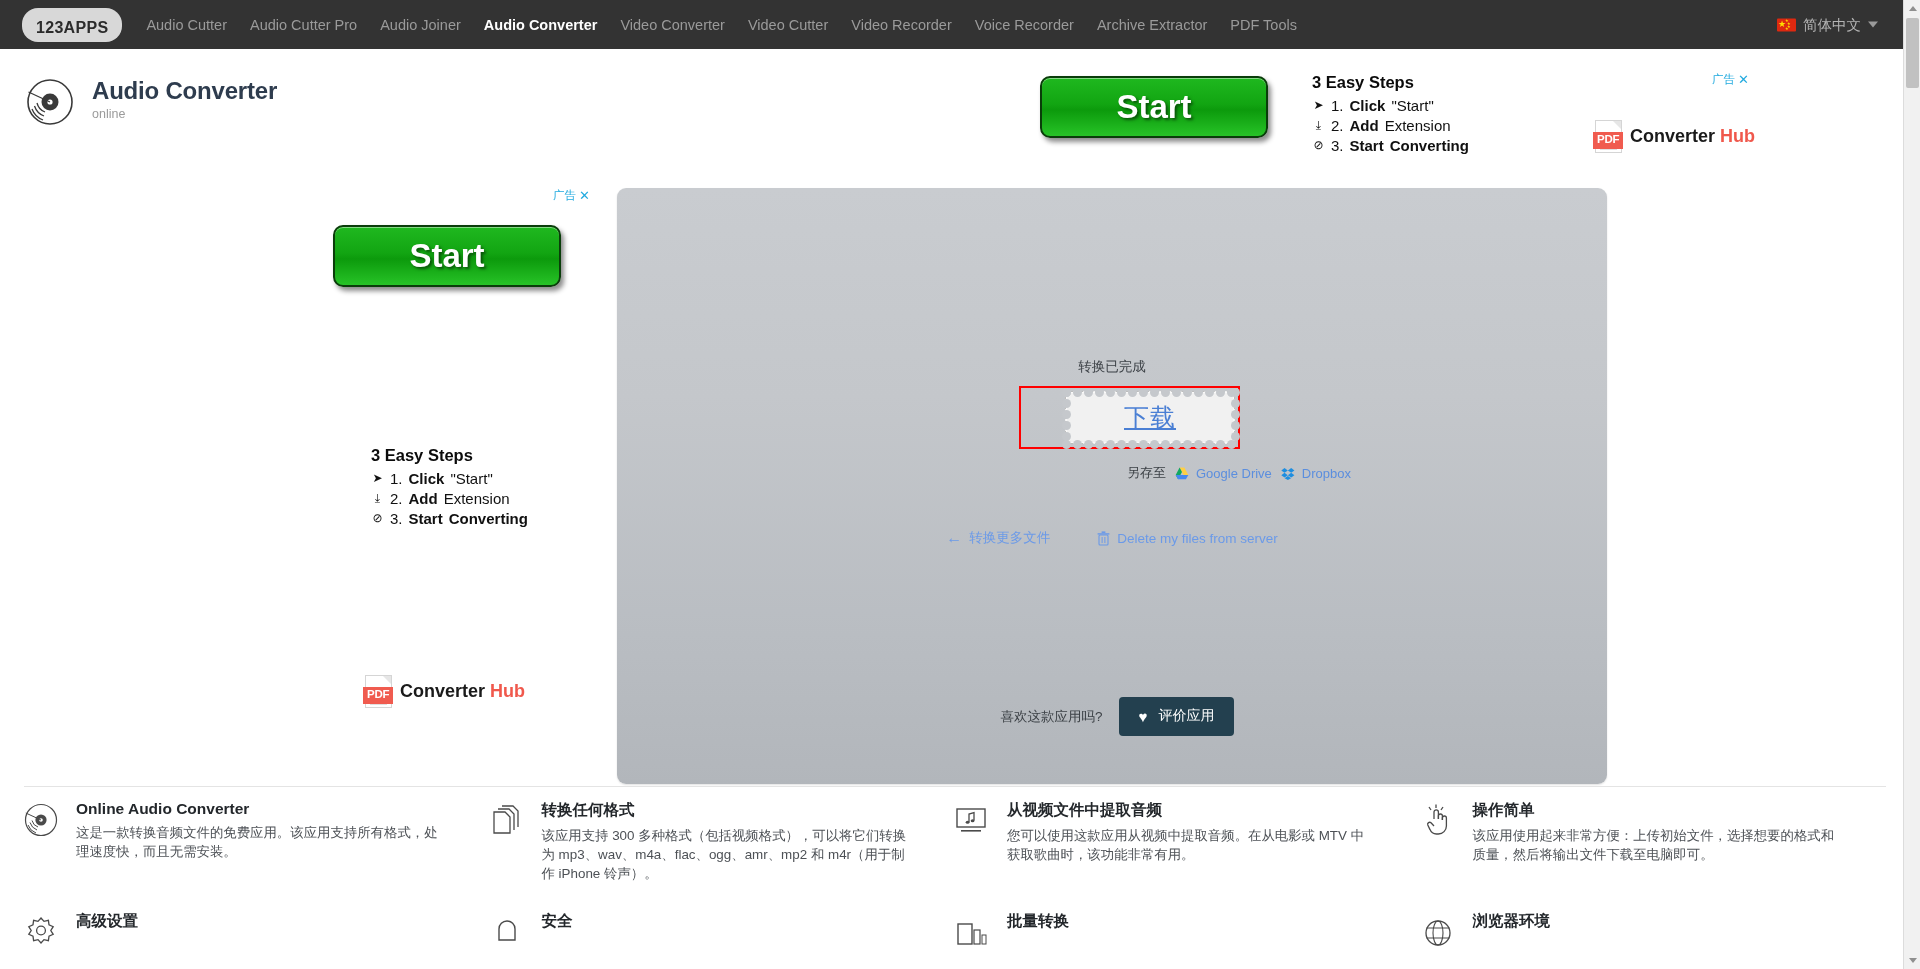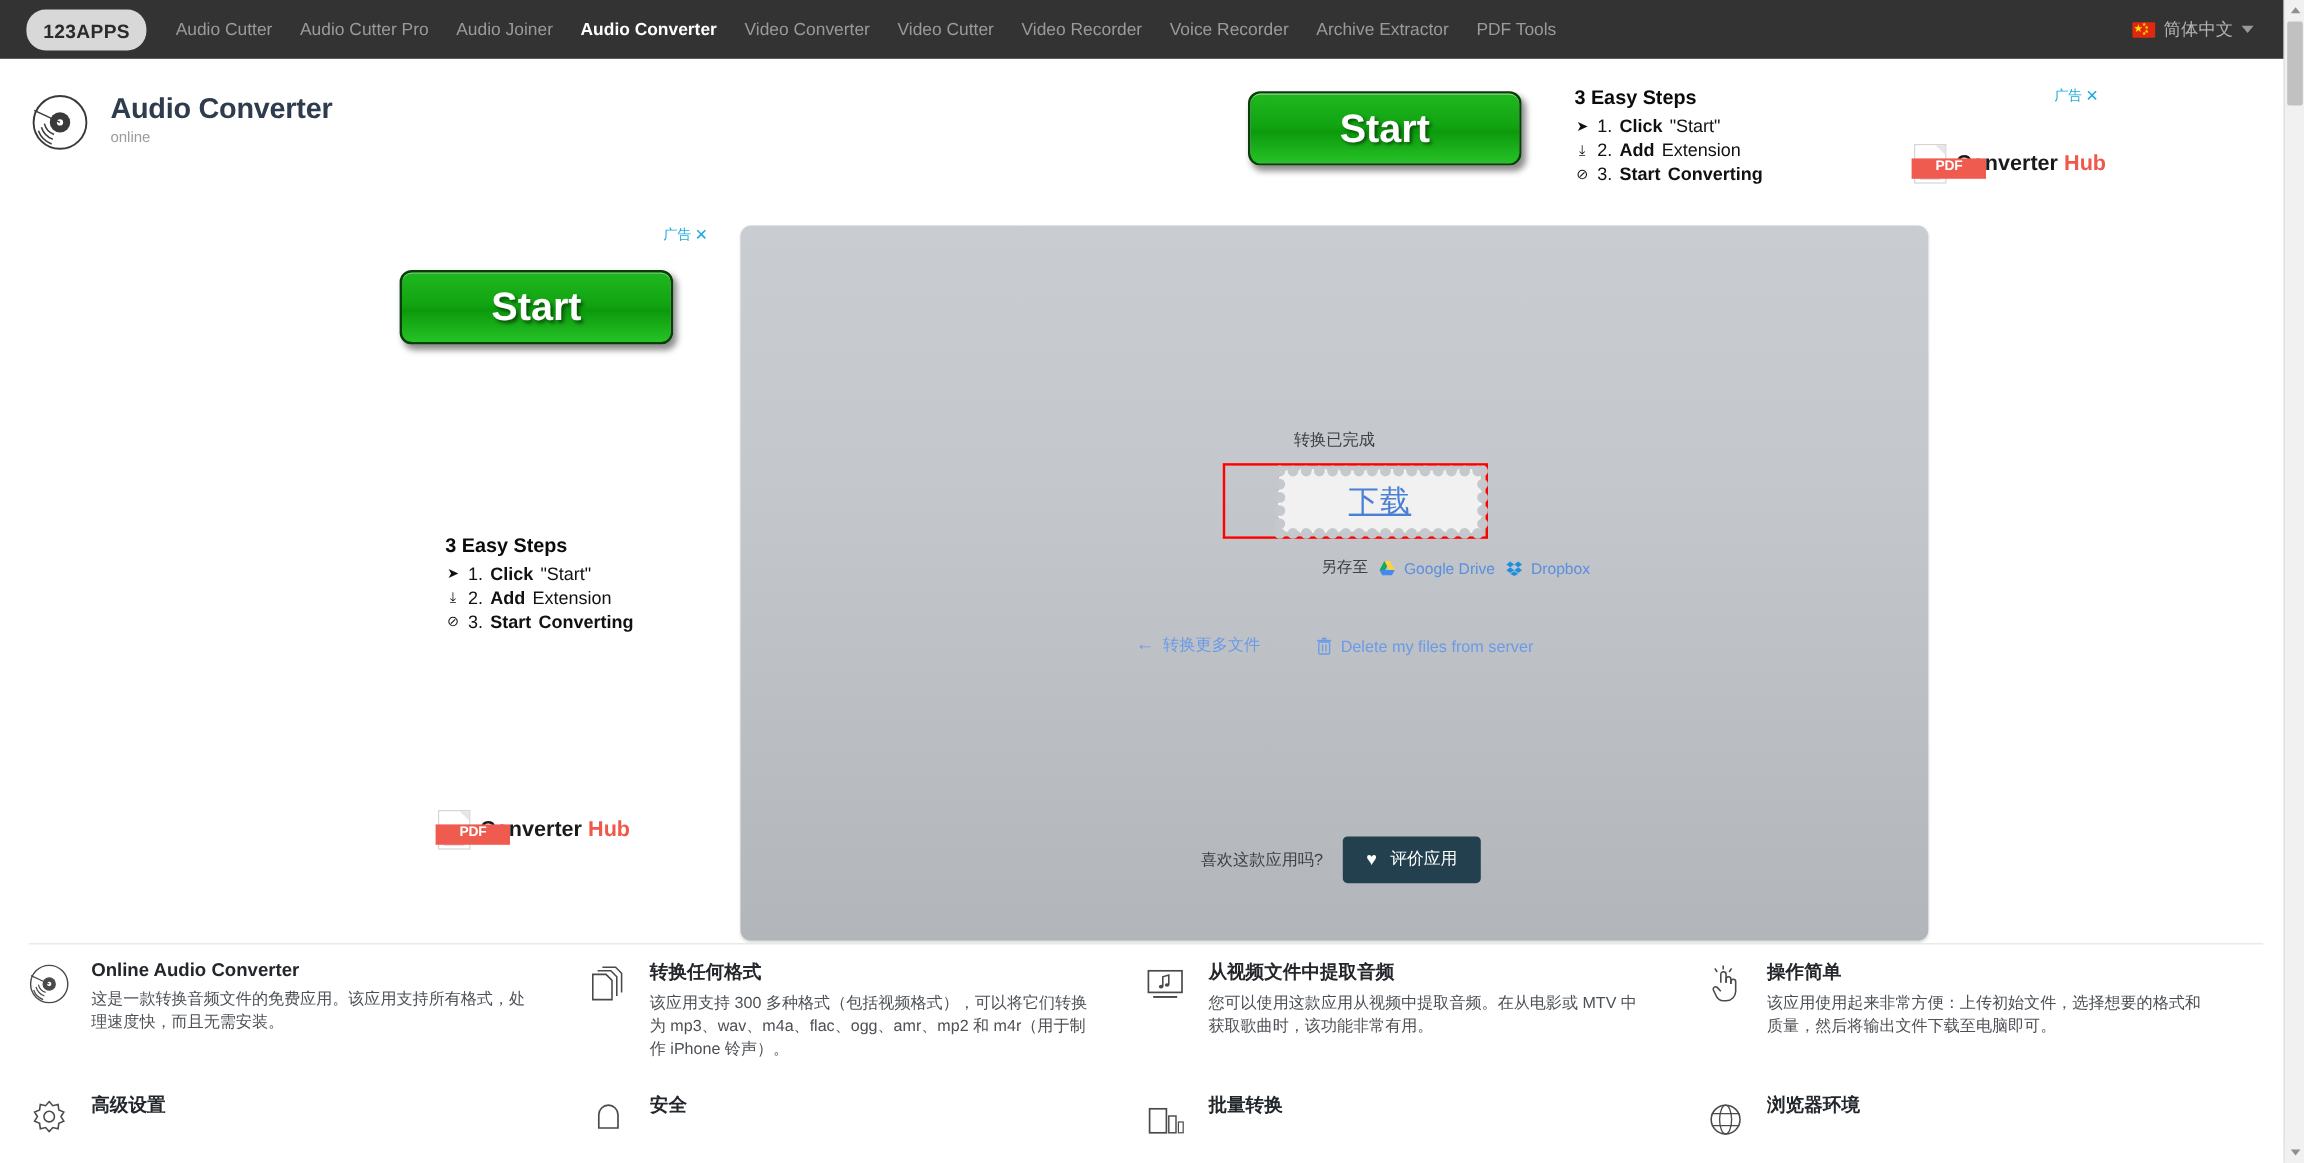--- a/index.html
+++ b/index.html
@@ -199,21 +199,21 @@
     position: absolute; left: 4px; right: 4px; height: 2px;
     background: #e0e0e0;
   }
   .pdf-badge {
     position: absolute;
     left: -3px; top: 11px;
     background: #f05b4f;
     color: #fff;
     font-size: 11.5px;
     font-weight: bold;
-    padding: 2px 20px 3px;
+    padding: 2px 4px 3px;
     line-height: 1;
     letter-spacing: -.2px;
   }
   .pdfhub-text { font-size: 18px; font-weight: bold; color: #1a1a1a; margin-left: 6px; white-space: nowrap; }
   .pdfhub-text .hub { color: #f0584c; }
 
   
   .panel {
     position: absolute;
     left: 617px; top: 188px;
@@ -533,21 +533,21 @@
       <span class="dl-scallop" style="left: 165px; top: 7px;"></span>
       <span class="dl-scallop" style="left: -4px; top: 18px;"></span>
       <span class="dl-scallop" style="left: 165px; top: 18px;"></span>
       <span class="dl-scallop" style="left: -4px; top: 29px;"></span>
       <span class="dl-scallop" style="left: 165px; top: 29px;"></span>
       <span class="dl-scallop" style="left: -4px; top: 40px;"></span>
       <span class="dl-scallop" style="left: 165px; top: 40px;"></span>
     </div>
 </div>
 
-<div class="saveto" style="position:absolute;top:464px;left:625px;width:1176px;">
+<div class="saveto" style="position:absolute;top:464px;left:651px;width:1176px;">
   <span class="lbl">另存至</span>
   <a>
     <svg width="14" height="13" viewBox="0 0 14 13">
       <path d="M4.6 0.6 L9.4 0.6 L13.3 8 L8.6 8 Z" fill="#ffcf44"></path>
       <path d="M4.6 0.6 L0.7 8 L3.1 12.3 L7.0 4.9 Z" fill="#11a861"></path>
       <path d="M0.7 8 L13.3 8 L10.9 12.3 L3.1 12.3 Z" fill="#4688f1"></path>
     </svg>
     <span>Google Drive</span>
   </a>
   <a>

